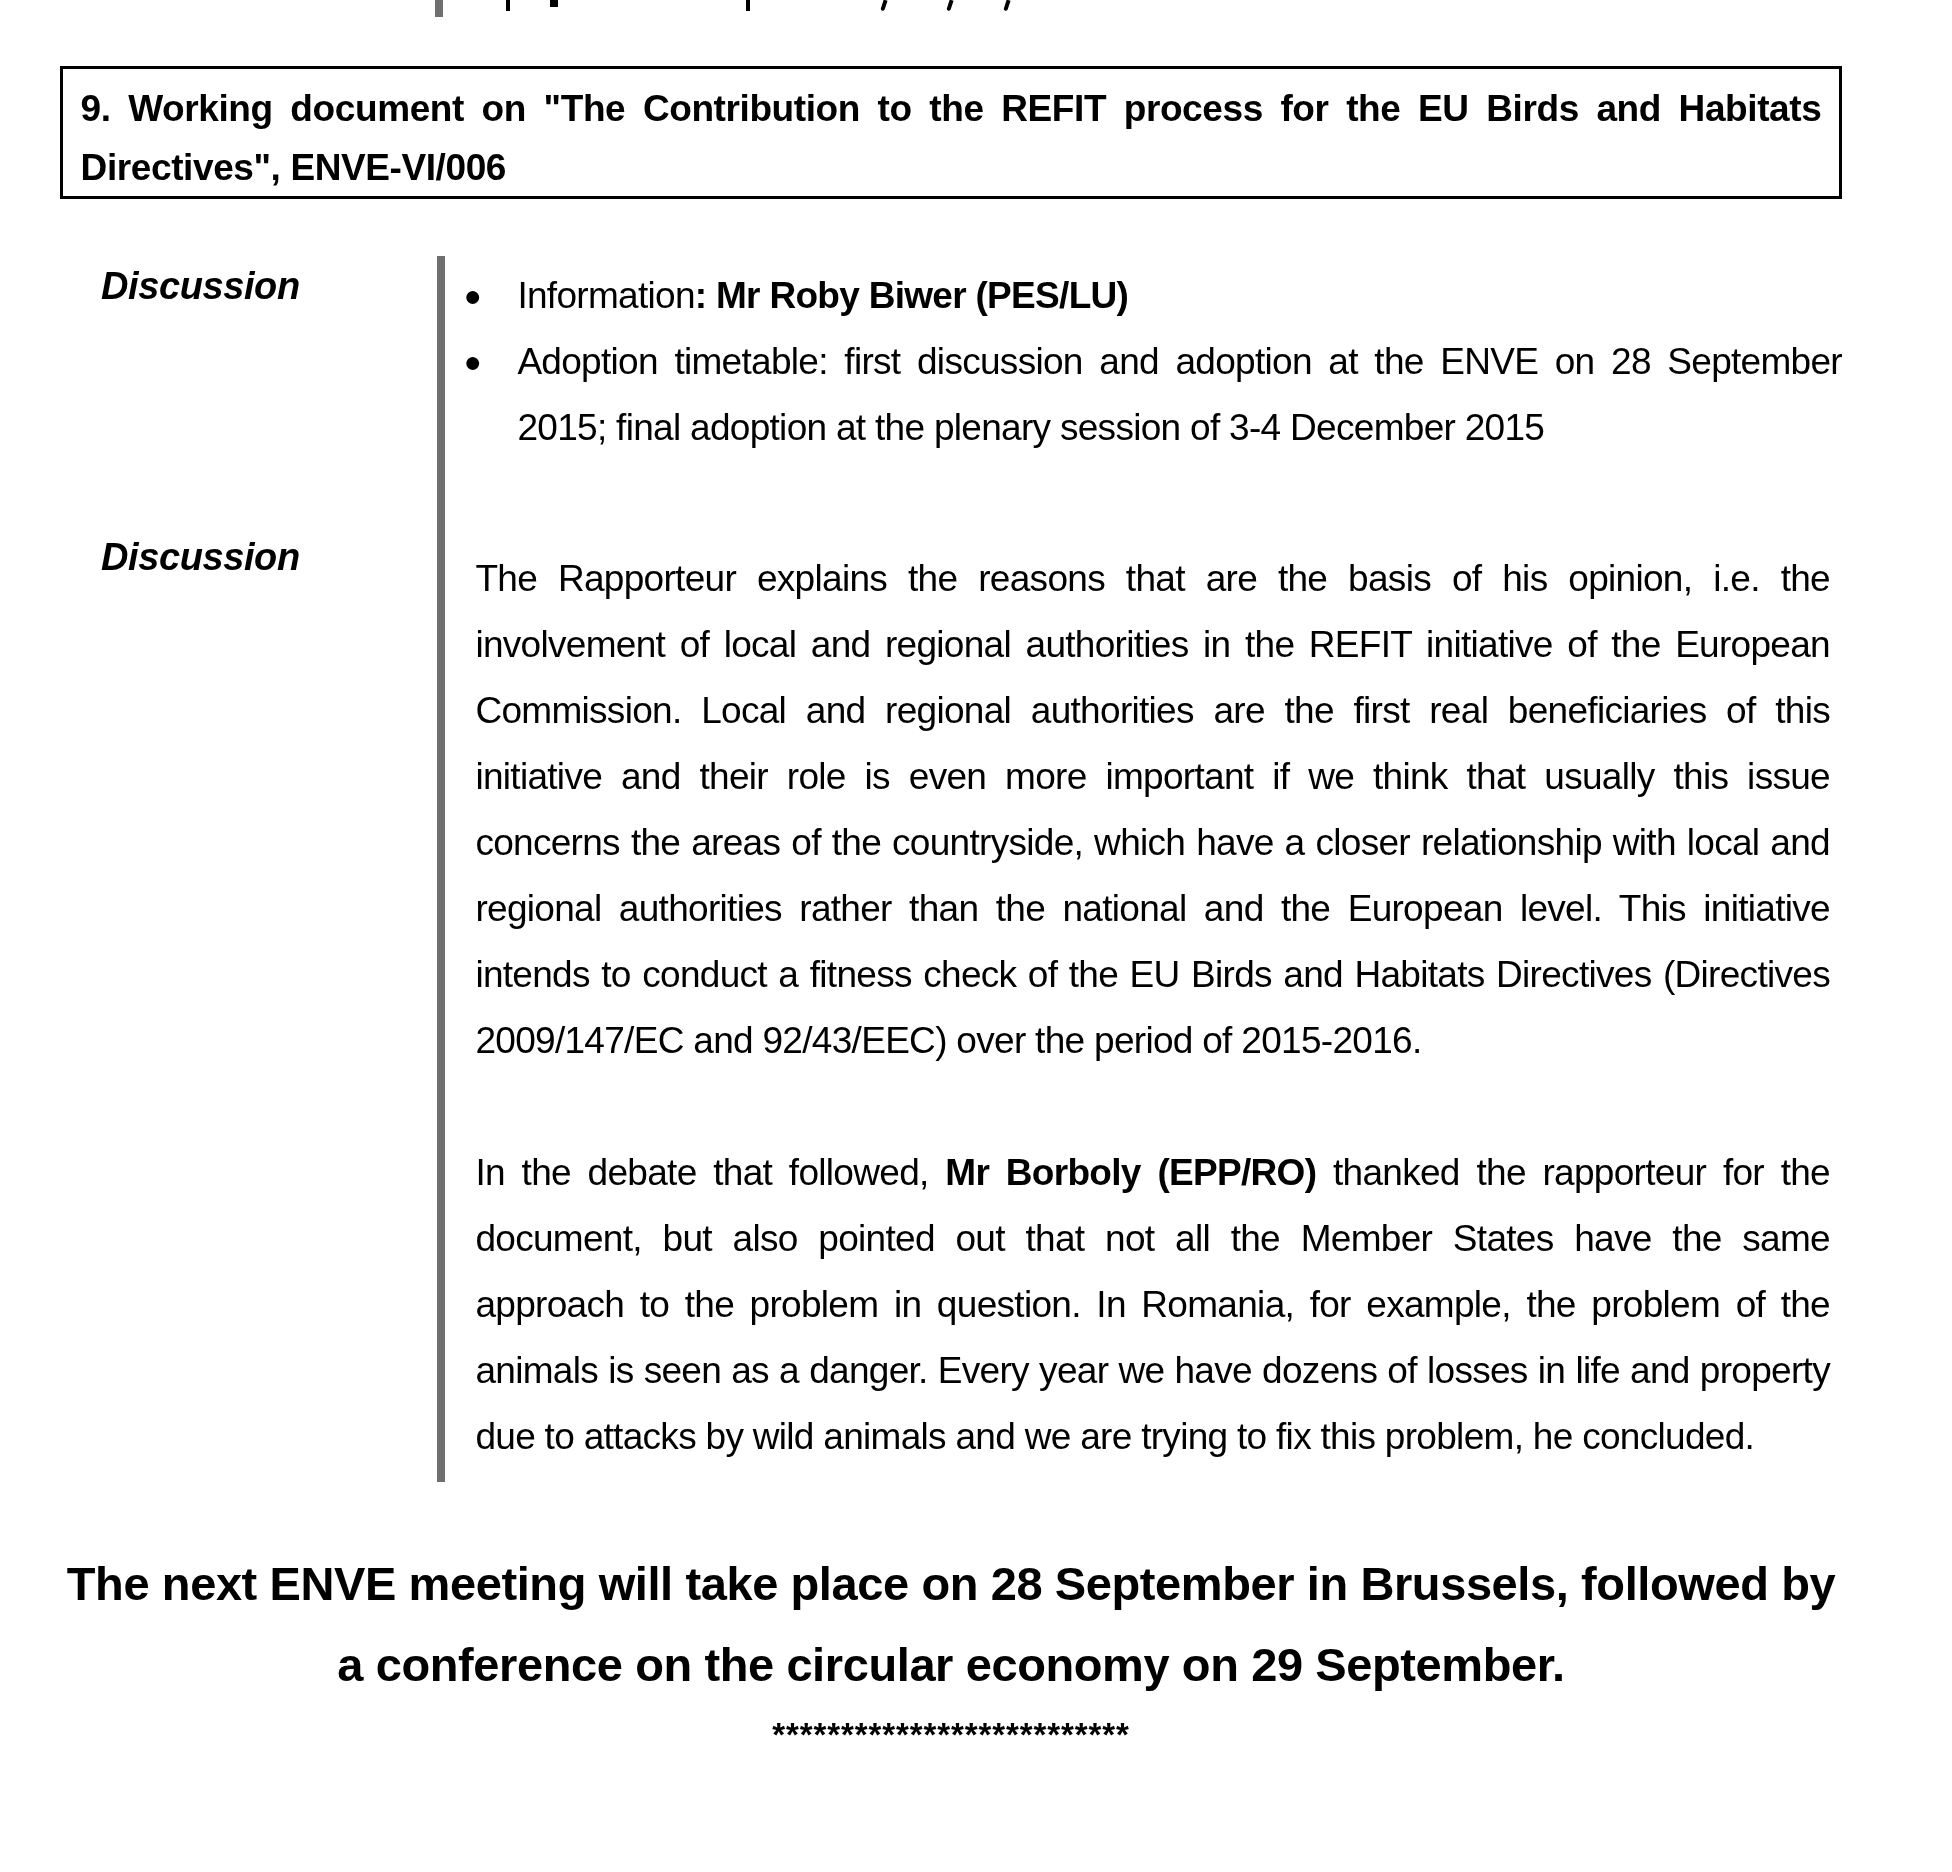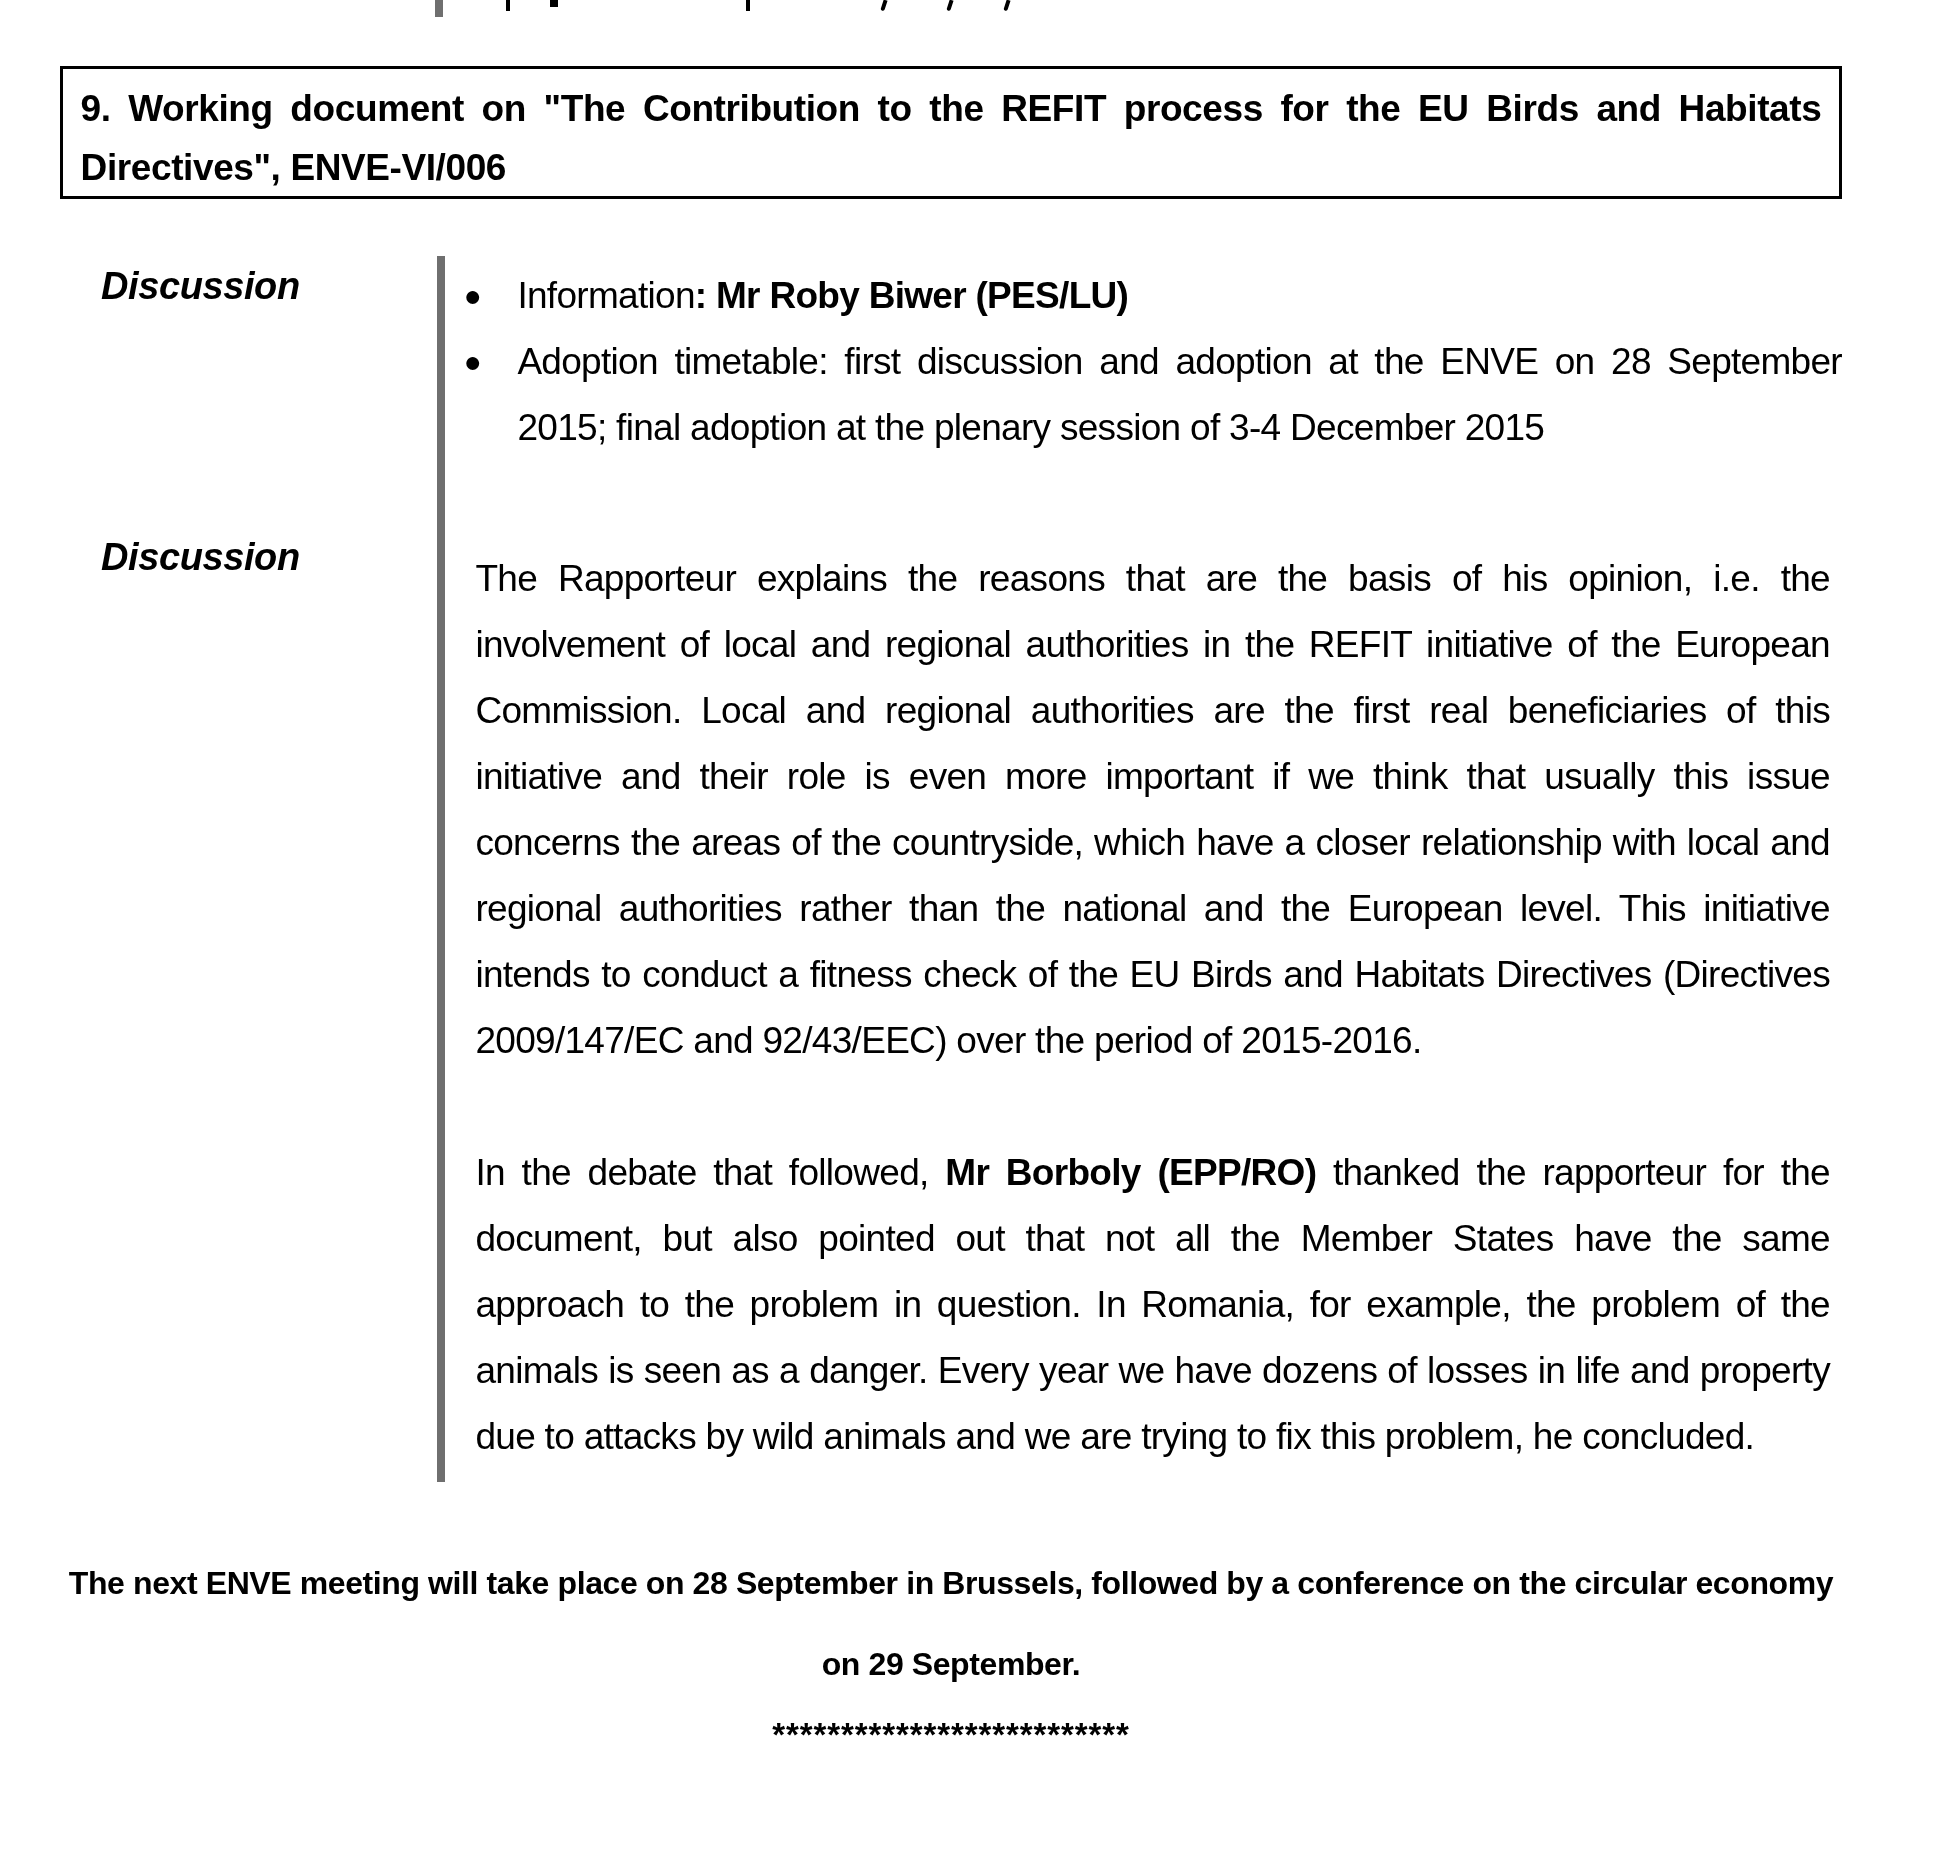--- a/index.html
+++ b/index.html
@@ -111,21 +111,21 @@
   .b { font-weight: bold; }
 
   
   .footer-block {
     position: absolute;
     left: 60px; top: 1543px;
     width: 1782px;
     text-align: center;
   }
   .notice {
-    font-size: 32px;
+    font-size: 47px;
     font-weight: bold;
     line-height: 81px;
     letter-spacing: -0.4px;
   }
   .separator {
     margin-top: 10.5px;
     font-size: 33px;
     font-weight: bold;
     letter-spacing: 0.9px;
   }

